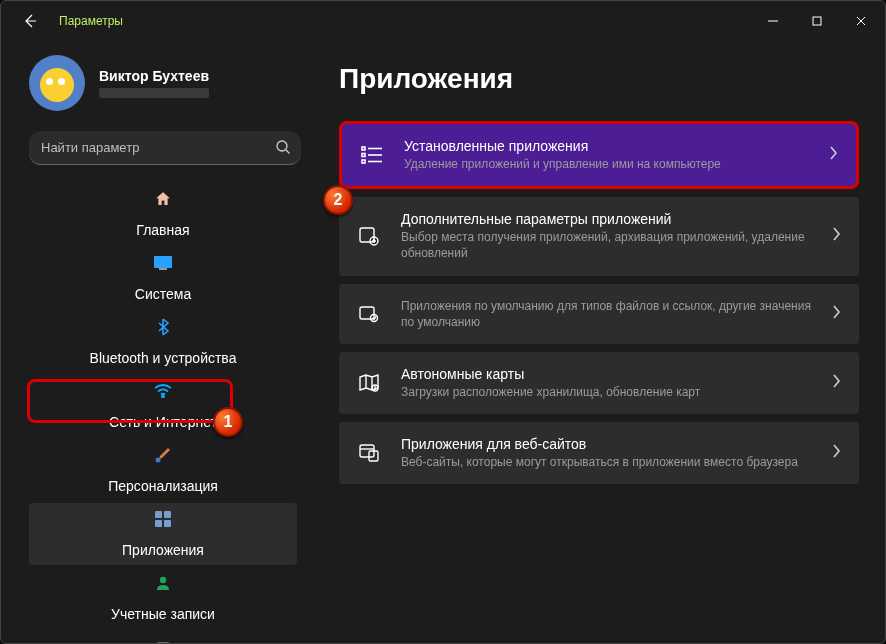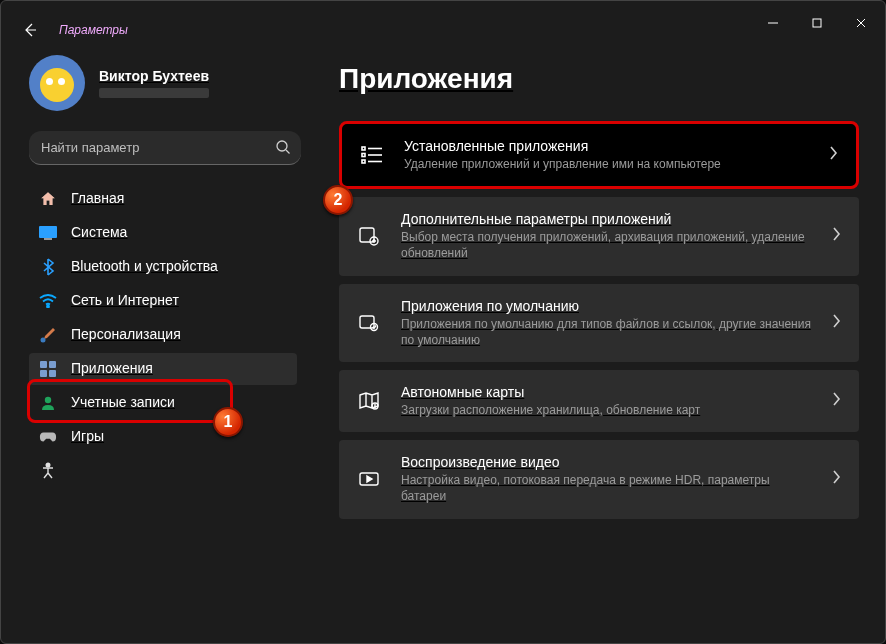--- a/index.html
+++ b/index.html
@@ -1,53 +1,53 @@
 <!DOCTYPE html>
 <html><head>
 <meta charset="utf-8">
 <style>
 * { margin:0; padding:0; box-sizing:border-box; font-family:"Segoe UI",Arial,sans-serif; }
 body { background:#0b0b0b; width:886px; height:644px; overflow:hidden; }
 .shell { width:886px; height:644px; background:#1c1c1c; border:1px solid #444; border-radius:6px; position:relative; display:flex; flex-direction:column; }
-.titlebar { height:40px; display:flex; align-items:flex-end; justify-content:space-between; padding:0 2px 0 18px; color:#f0abfc;font-style:italic; }
+.titlebar { height:40px; display:flex; align-items:center; justify-content:space-between; padding:0 2px 0 18px; color:#bef264; }
 .tb-left { display:flex; align-items:center; gap:18px; }
 .back-btn { width:22px; height:22px; display:flex; align-items:center; justify-content:center; color:#fff; cursor:pointer; }
 .win-title { font-size:12px; font-weight:400; }
 .win-ctrl { display:flex; }
 .win-btn { width:44px; height:36px; display:flex; align-items:center; justify-content:center; color:#fff; cursor:pointer; }
 .win-btn svg { width:12px; height:12px; }
 
-.body { flex:1; display:flex; overflow:hidden;text-decoration:underline; }
+.body { flex:1; display:flex; overflow:hidden; }
 
 .sidebar { width:310px; display:flex; flex-direction:column; padding:14px 10px 0 28px; overflow:hidden; }
 .profile { display:flex; align-items:center; gap:14px; margin-bottom:20px; }
 .avatar { width:56px; height:56px; border-radius:50%; background:#5280c8; display:flex; align-items:center; justify-content:center; overflow:hidden; position:relative; }
 .avatar-face { width:34px; height:34px; border-radius:50%; background:#f9d030; position:relative; margin-top:4px; }
 .avatar-face::before,.avatar-face::after{content:"";position:absolute;width:7px;height:7px;background:#fff;border-radius:50%;top:10px;}
 .avatar-face::before{left:6px;}
 .avatar-face::after{left:18px;}
 .prof-txt { display:flex; flex-direction:column; }
 .prof-name { color:#fff; font-size:14px; font-weight:600; }
 .prof-email { width:110px; height:10px; background:#3a3a3a; border-radius:2px; margin-top:4px; filter:blur(.5px); }
 
 .search { position:relative; margin-bottom:18px; }
 .search input { width:100%; height:34px; background:#2b2b2b; border:none; border-bottom:1px solid #666; border-radius:12px; color:#cfcfcf; font-size:13px; padding:0 36px 0 12px; outline:none; }
 .search input::placeholder { color:#bfbfbf; }
 .search .sicon { position:absolute; right:10px; top:8px; color:#cfcfcf; }
 
 .nav { display:flex; flex-direction:column; gap:2px; overflow-y:auto; padding-right:4px; }
-.nav-item { display:flex; align-items:flex-start; gap:14px; padding:7px 10px; border-radius:4px; color:#fff; font-size:14px; cursor:pointer; }
+.nav-item { display:flex; align-items:center; gap:14px; padding:7px 10px; border-radius:4px; color:#fff; font-size:14px; cursor:pointer;flex-direction:column; }
 .nav-item .nicon { width:18px; height:18px; display:flex; align-items:center; justify-content:center; }
 .nav-item.active { background:#2d2d2d; position:relative; }
 
 .main { flex:1; padding:22px 26px 0 28px; overflow-y:auto; }
 .page-title { color:#fff; font-size:28px; font-weight:600; margin-bottom:26px; }
 .cards { display:flex; flex-direction:column; gap:8px; }
 .card { background:#2d2d2d; border-radius:4px; padding:14px 18px; display:flex; align-items:center; gap:20px; cursor:pointer; position:relative; }
-.card.hi { border:3px solid #d90000; border-radius:8px; background:#000000; }
+.card.hi { border:3px solid #d90000; border-radius:8px; background:#4c1d95; }
 .cicon { width:24px; height:24px; display:flex; align-items:center; justify-content:center; color:#fff; flex-shrink:0; }
 .ct { flex:1; display:flex; flex-direction:column; gap:2px; }
 .ct-title { color:#fff; font-size:14px; }
 .ct-sub { color:#9b9b9b; font-size:12px; line-height:1.35; }
 .chev { color:#cfcfcf; flex-shrink:0; }
 
 .badge { position:absolute; width:30px; height:30px; border-radius:50%; background:radial-gradient(circle at 30% 30%,#ff7b34,#d42500 70%); color:#fff; font-weight:700; font-size:16px; display:flex; align-items:center; justify-content:center; border:2px solid #8a1600; box-shadow:0 2px 3px rgba(0,0,0,.6); z-index:5; }
 
 .sidebar-hi { position:absolute; border:3px solid #d90000; border-radius:8px; pointer-events:none; z-index:3; }
 
@@ -249,21 +249,20 @@
 
         <div class="card">
           <span class="cicon">
               <svg width="22" height="20" viewBox="0 0 22 20" fill="none" stroke="currentColor" stroke-width="1.4">
                 <rect x="2" y="3" width="14" height="12" rx="2"></rect>
                 <circle cx="16" cy="14" r="3.5"></circle>
                 <path d="M14.5 14 L16 15.5 L18 12.5"></path>
               </svg>
             </span>
           <div class="ct">
-            <span class="ct-title">Приложения по умолчанию</span>
             <span class="ct-sub">Приложения по умолчанию для типов файлов и ссылок, другие значения по умолчанию</span>
           </div>
           <span class="chev"><svg width="10" height="16" viewBox="0 0 10 16" fill="none" stroke="currentColor" stroke-width="1.6">
                 <path d="M3 2 L8 8 L3 14"></path>
               </svg></span>
         </div>
 
         <div class="card">
           <span class="cicon">
               <svg width="22" height="20" viewBox="0 0 22 20" fill="none" stroke="currentColor" stroke-width="1.4">
@@ -274,36 +273,37 @@
             </span>
           <div class="ct">
             <span class="ct-title">Автономные карты</span>
             <span class="ct-sub">Загрузки расположение хранилища, обновление карт</span>
           </div>
           <span class="chev"><svg width="10" height="16" viewBox="0 0 10 16" fill="none" stroke="currentColor" stroke-width="1.6">
                 <path d="M3 2 L8 8 L3 14"></path>
               </svg></span>
         </div>
 
-
         <div class="card">
           <span class="cicon">
-              <svg width="22" height="18" viewBox="0 0 22 18" fill="none" stroke="currentColor" stroke-width="1.4">
-                <rect x="2" y="3" width="18" height="12" rx="2"></rect>
-                <path d="M9 6 L14 9 L9 12 Z" fill="currentColor"></path>
-              </svg>
-            </span>
-          <div class="ct">
-            <span class="ct-title">Воспроизведение видео</span>
-            <span class="ct-sub">Настройка видео, потоковая передача в режиме HDR, параметры батареи</span>
-          </div>
-          <span class="chev"><svg width="10" height="16" viewBox="0 0 10 16" fill="none" stroke="currentColor" stroke-width="1.6">
-                <path d="M3 2 L8 8 L3 14"></path>
-              </svg></span>
-        </div>
+              <svg width="22" height="20" viewBox="0 0 22 20" fill="none" stroke="currentColor" stroke-width="1.4">
+                <rect x="2" y="2" width="14" height="12" rx="2"></rect>
+                <rect x="11" y="8" width="9" height="10" rx="1.5"></rect>
+                <path d="M2 6 H16"></path>
+              </svg>
+            </span>
+          <div class="ct">
+            <span class="ct-title">Приложения для веб-сайтов</span>
+            <span class="ct-sub">Веб-сайты, которые могут открываться в приложении вместо браузера</span>
+          </div>
+          <span class="chev"><svg width="10" height="16" viewBox="0 0 10 16" fill="none" stroke="currentColor" stroke-width="1.6">
+                <path d="M3 2 L8 8 L3 14"></path>
+              </svg></span>
+        </div>
+
 
       </div>
     </div>
 
   </div>
 
   <div class="badge" style="left:322px; top:184px;">2</div>
 
 </div>
 

